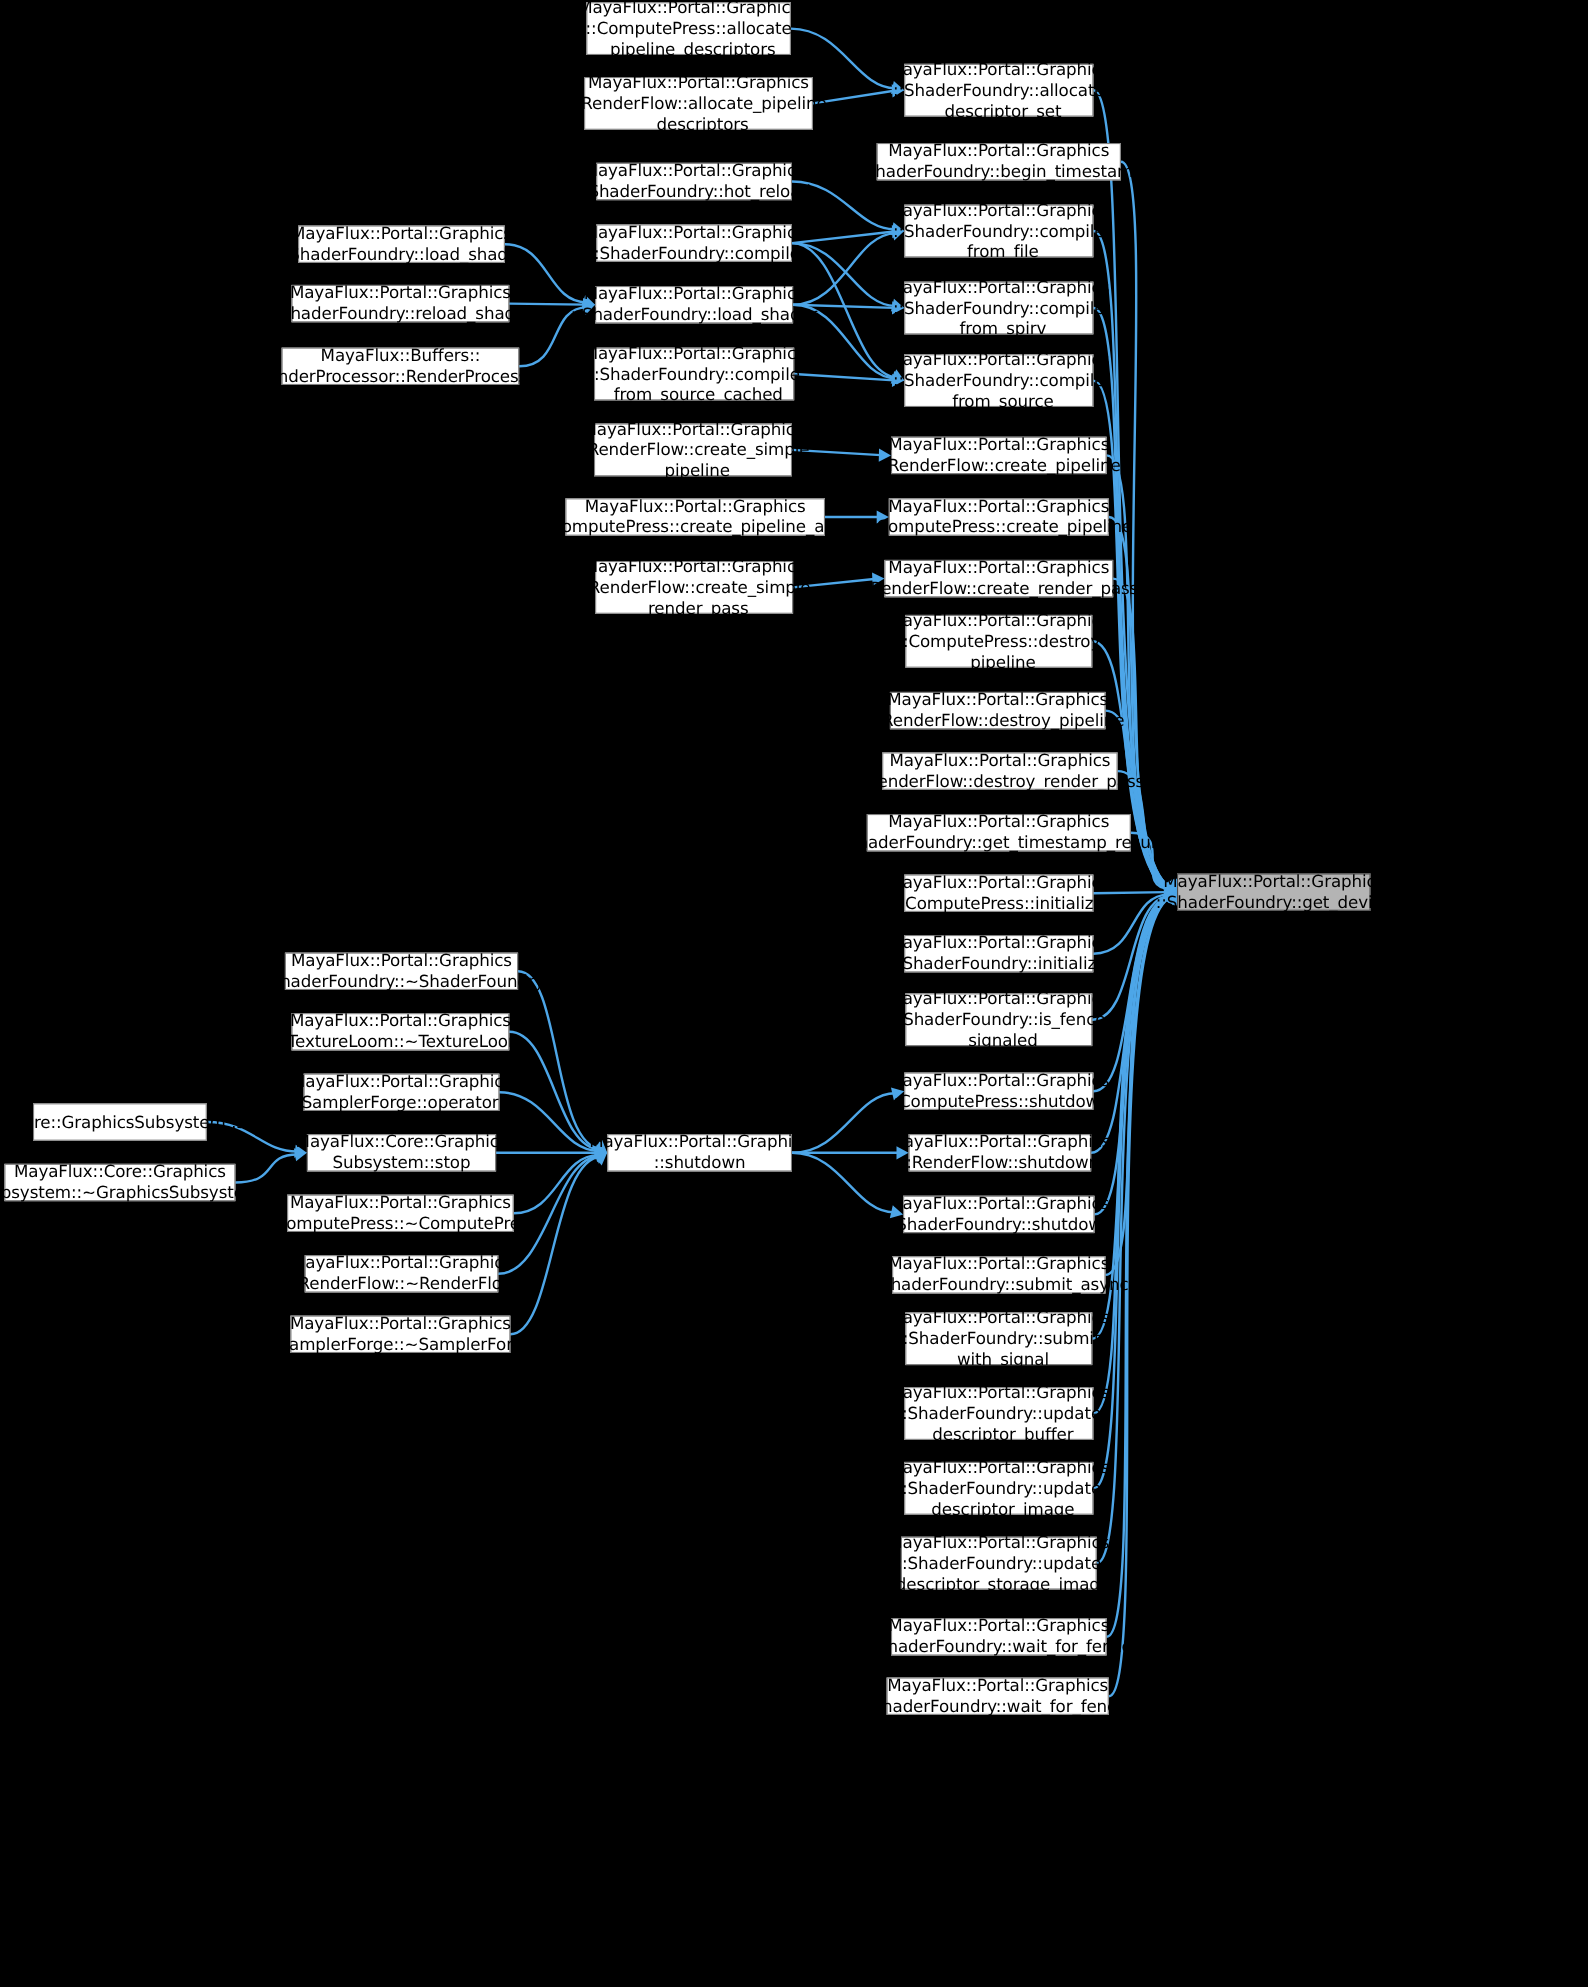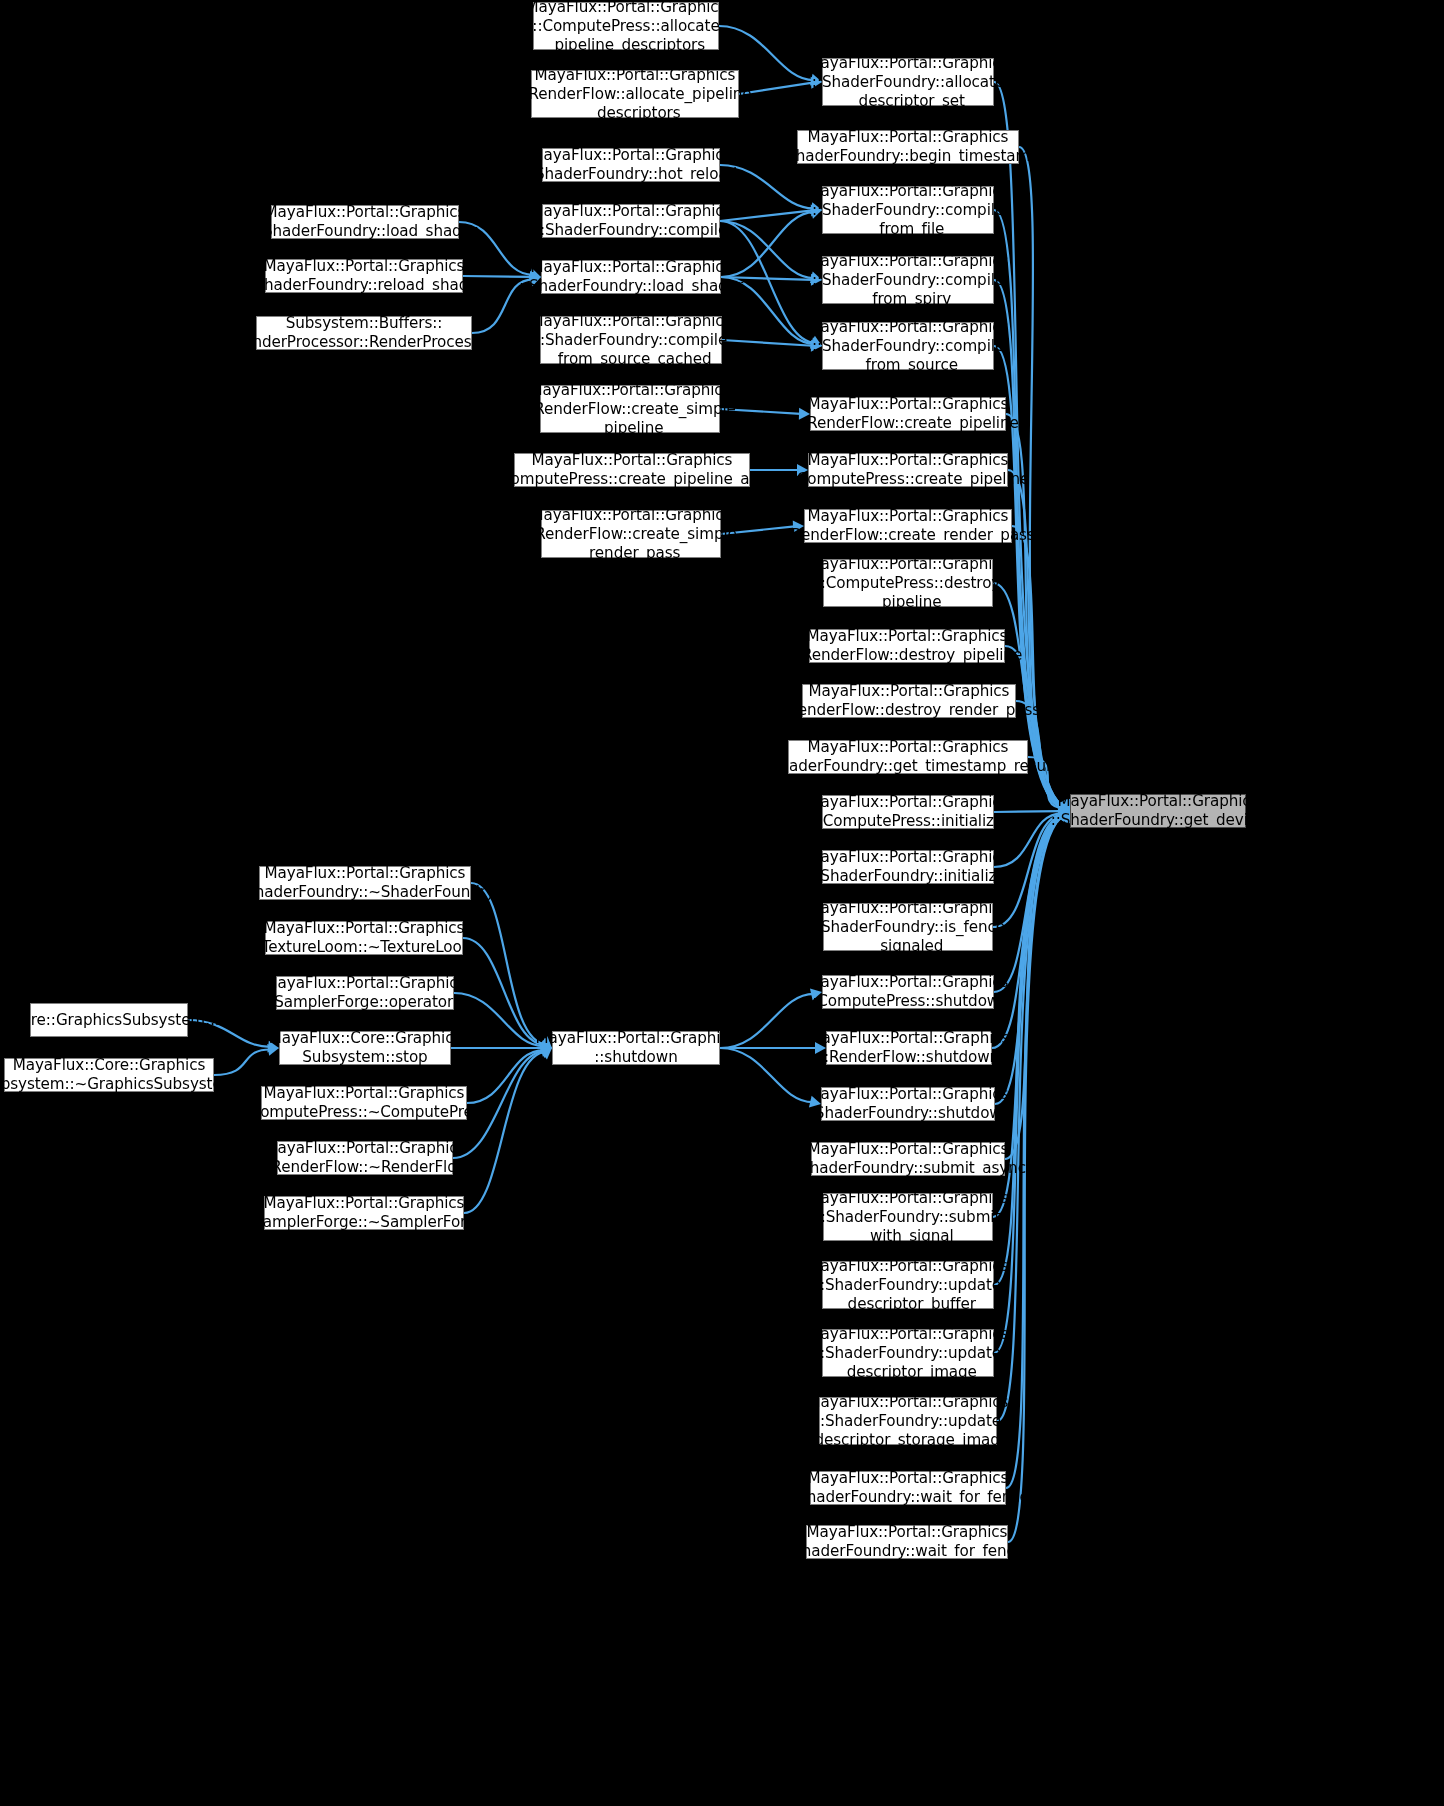--- a/index.html
+++ b/index.html
@@ -177,21 +177,21 @@
 ::ShaderFoundry::load_shader</div>
       <div class="node" style="left: 542px; top: 204px; width: 178px; height: 34px;">MayaFlux::Portal::Graphics
 ::ShaderFoundry::compile</div>
       <div class="node" style="left: 822px; top: 256px; width: 172px; height: 48px;">MayaFlux::Portal::Graphics
 ::ShaderFoundry::compile
 _from_spirv</div>
       <div class="node" style="left: 265px; top: 259px; width: 198px; height: 34px;">MayaFlux::Portal::Graphics
 ::ShaderFoundry::reload_shader</div>
       <div class="node" style="left: 541px; top: 260px; width: 180px; height: 34px;">MayaFlux::Portal::Graphics
 ::ShaderFoundry::load_shader</div>
-      <div class="node" style="left: 256px; top: 316px; width: 216px; height: 34px;">Subsystem::Buffers::
+      <div class="node" style="left: 256px; top: 316px; width: 216px; height: 34px;">MayaFlux::Buffers::
 RenderProcessor::RenderProcessor</div>
       <div class="node" style="left: 822px; top: 322px; width: 172px; height: 48px;">MayaFlux::Portal::Graphics
 ::ShaderFoundry::compile
 _from_source</div>
       <div class="node" style="left: 540px; top: 316px; width: 182px; height: 48px;">MayaFlux::Portal::Graphics
 ::ShaderFoundry::compile
 _from_source_cached</div>
       <div class="node" style="left: 540px; top: 385px; width: 180px; height: 48px;">MayaFlux::Portal::Graphics
 ::RenderFlow::create_simple
 _pipeline</div>

